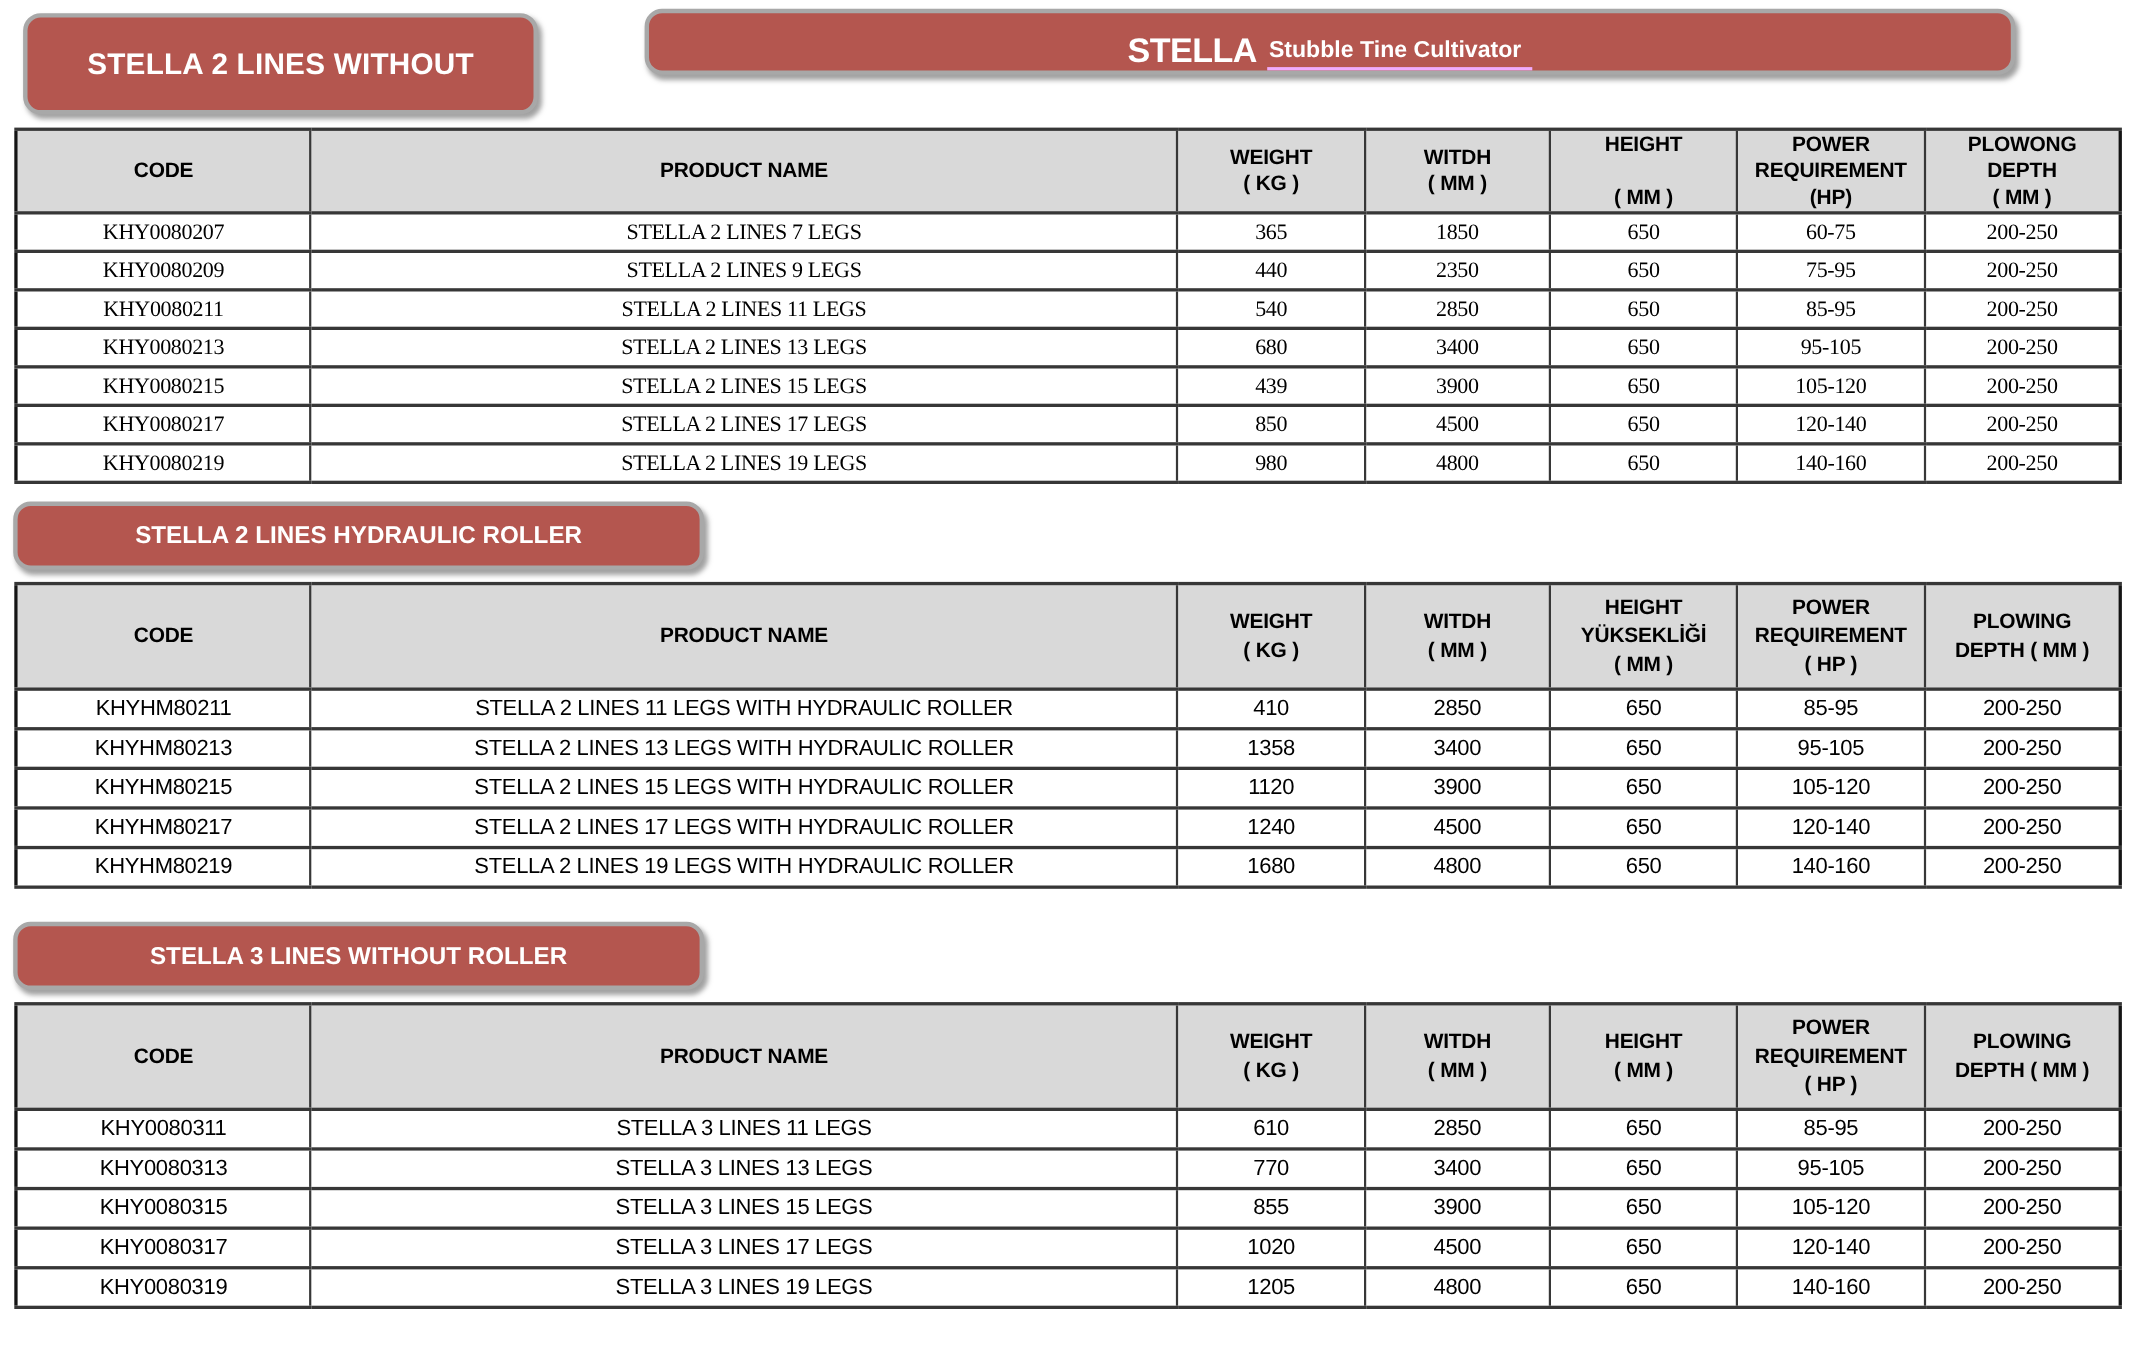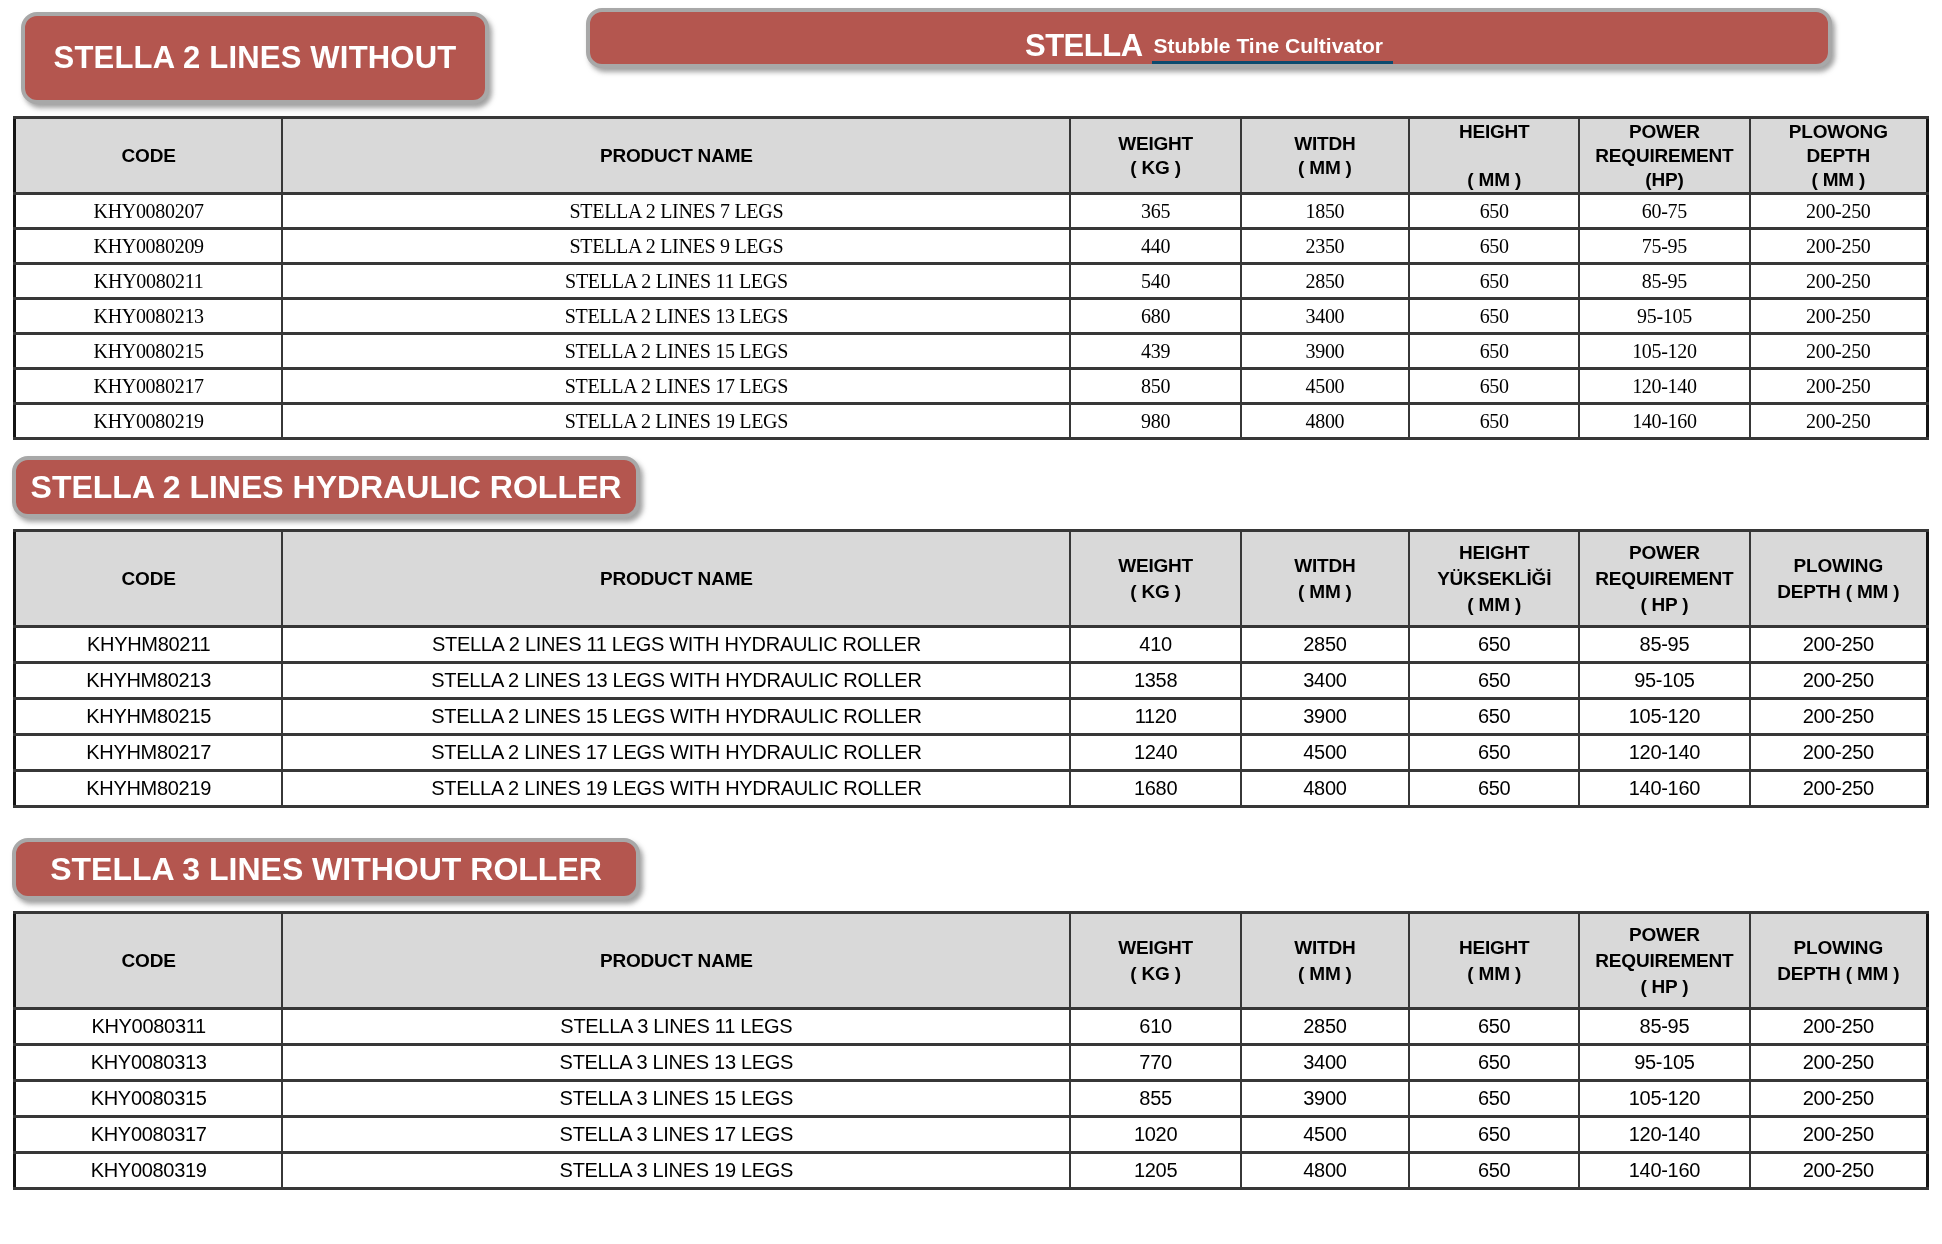--- a/index.html
+++ b/index.html
@@ -28,36 +28,36 @@
   }
   .top-row {
     display: flex;
     align-items: flex-start;
     height: 100px;
     margin-bottom: 8px;
   }
   .banner-t1 {
     width: 468px; height: 92px;
     margin-left: 8px; margin-top: 4px;
-    font-size: 31px; letter-spacing: 0.2px;
+    font-size: 27px; letter-spacing: 0.2px;
   }
   .banner-main {
     flex: 1; height: 60px;
     margin-left: 97px; margin-right: 97px; align-items: flex-end;
   }
   .banner-main .brand { font-size: 31px; letter-spacing: -0.5px; }
   .banner-main .sub {
     font-size: 21px;
     margin-left: 9px;
     padding: 0 10px 3px 2px;
-    border-bottom: 3px solid #0c4a6e;
+    border-bottom: 3px solid #f0abfc;
   }
   .section-banner {
     width: 628px; height: 62px;
-    font-size: 32px;
+    font-size: 22px;
     margin: 16px 0 11px -1px;
   }
   .section-banner.third { margin-top: 30px; }
 
   
   table.tbl {
     width: 100%;
     border-collapse: collapse;
     table-layout: fixed;
     border: 3px solid #141414;

